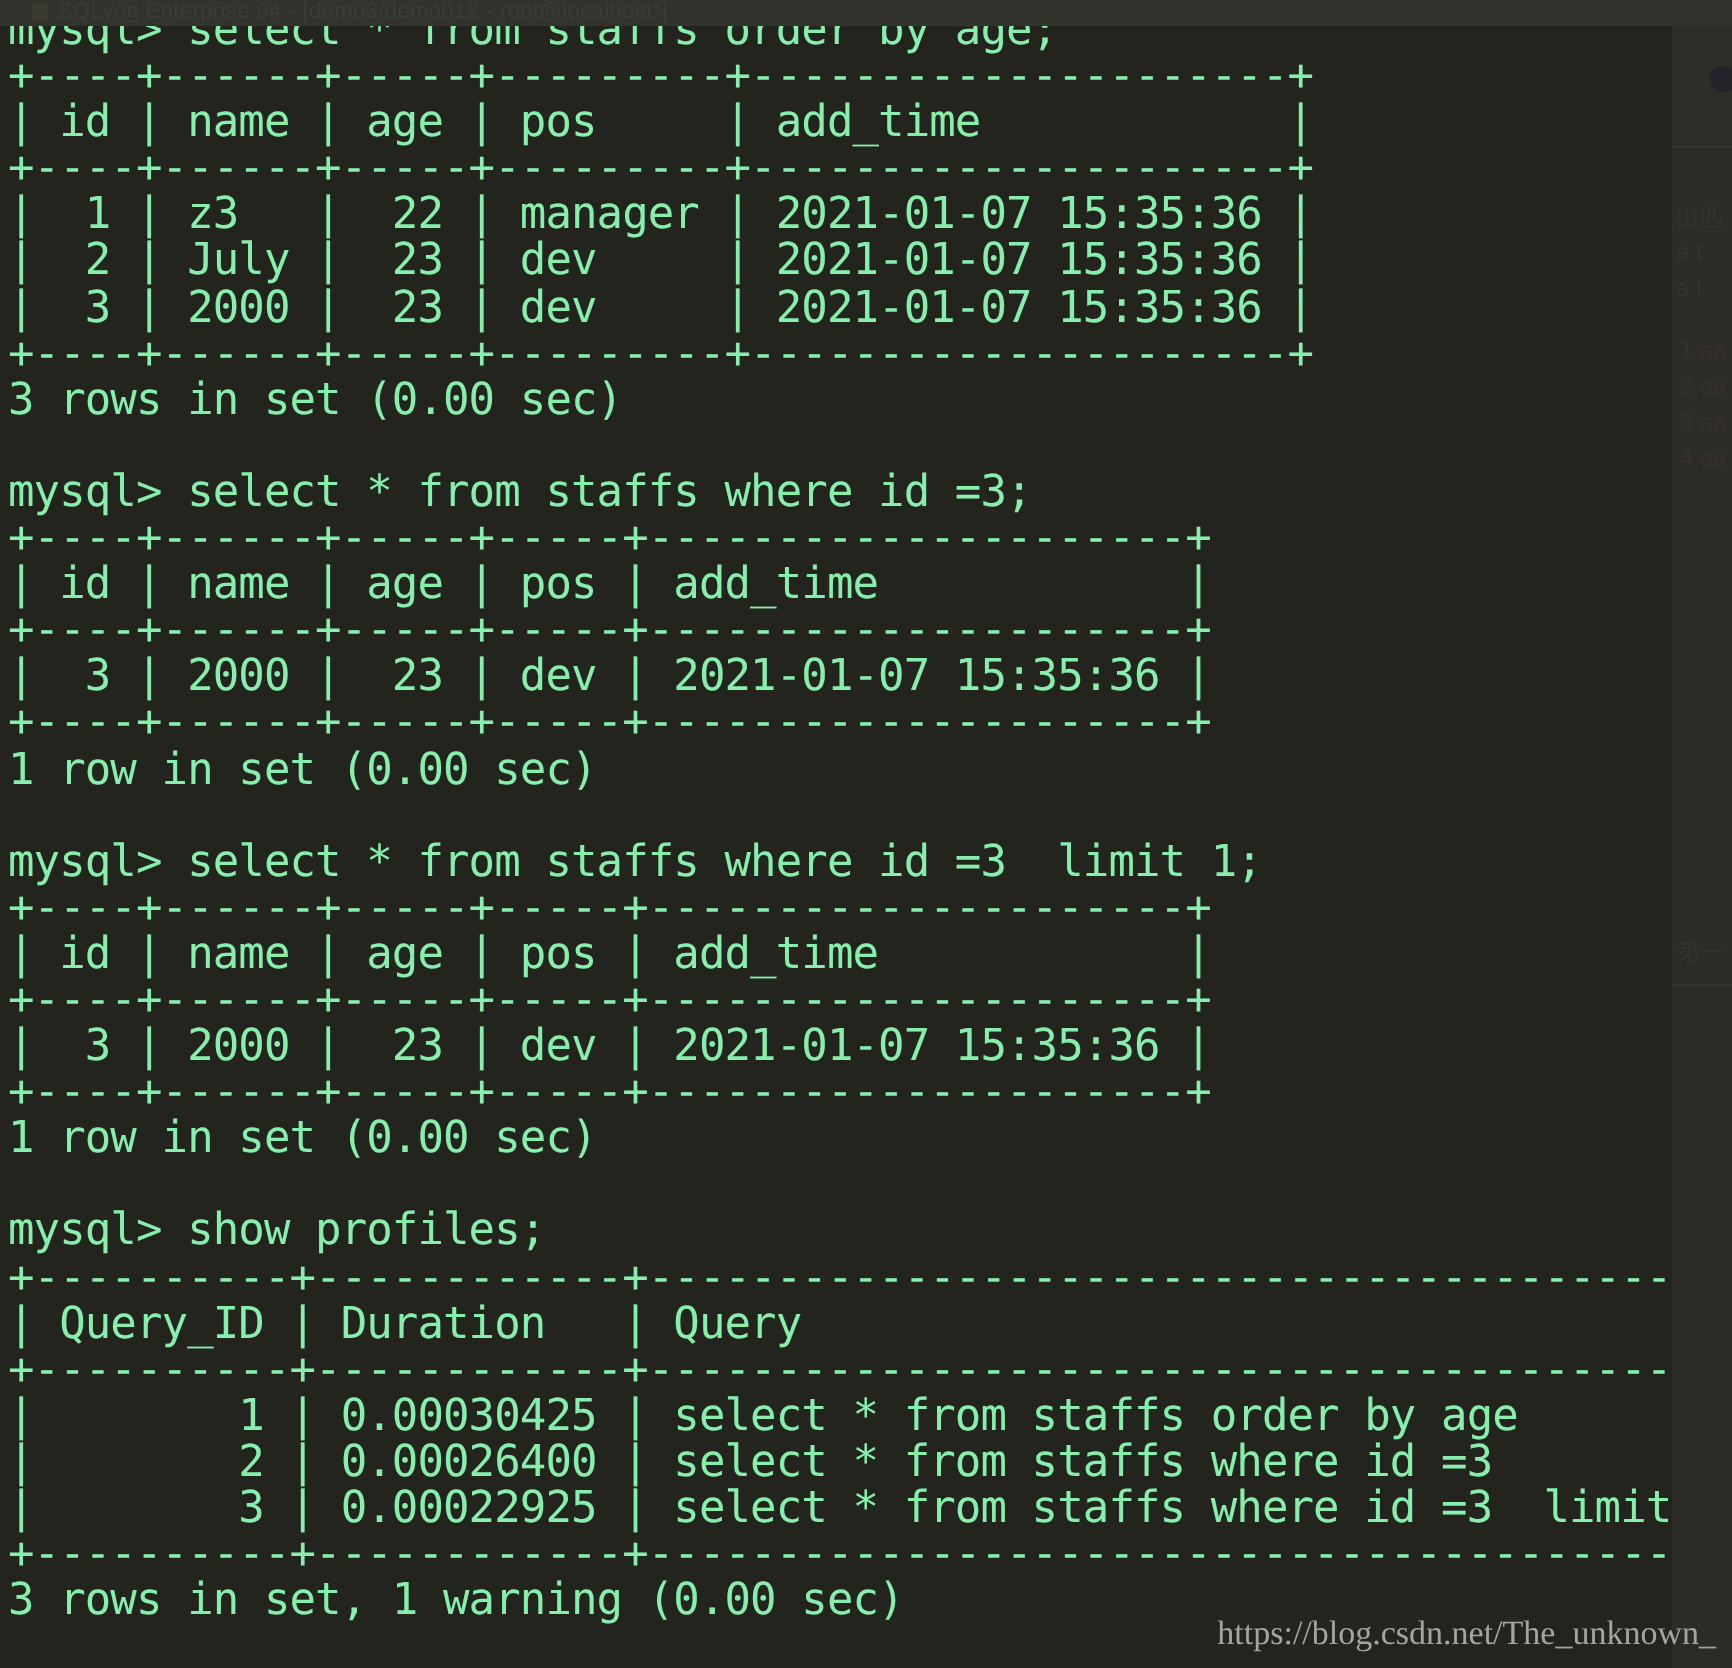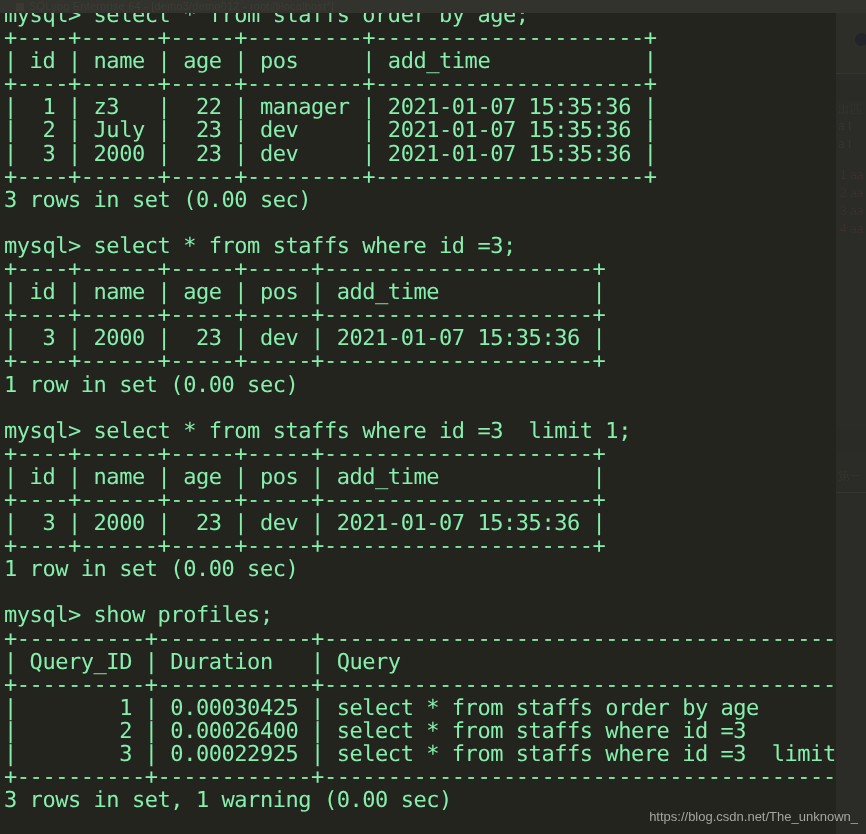--- a/index.html
+++ b/index.html
@@ -97,22 +97,22 @@
     white-space: pre;
     text-rendering: geometricPrecision;
   }
 
   
   #watermark {
     position: absolute;
     right: 8px;
     bottom: 8px;
     color: #a5a5a0;
-    font-family: Liberation Sans, sans-serif;
-    font-size: 13px;
+    font-family: Liberation Serif, serif;
+    font-size: 17px;
     line-height: 18px;
     white-space: nowrap;
   }
 </style>
 </head>
 <body>
 
 <div id="bg-app">
 
   <div id="bg-titlebar">

